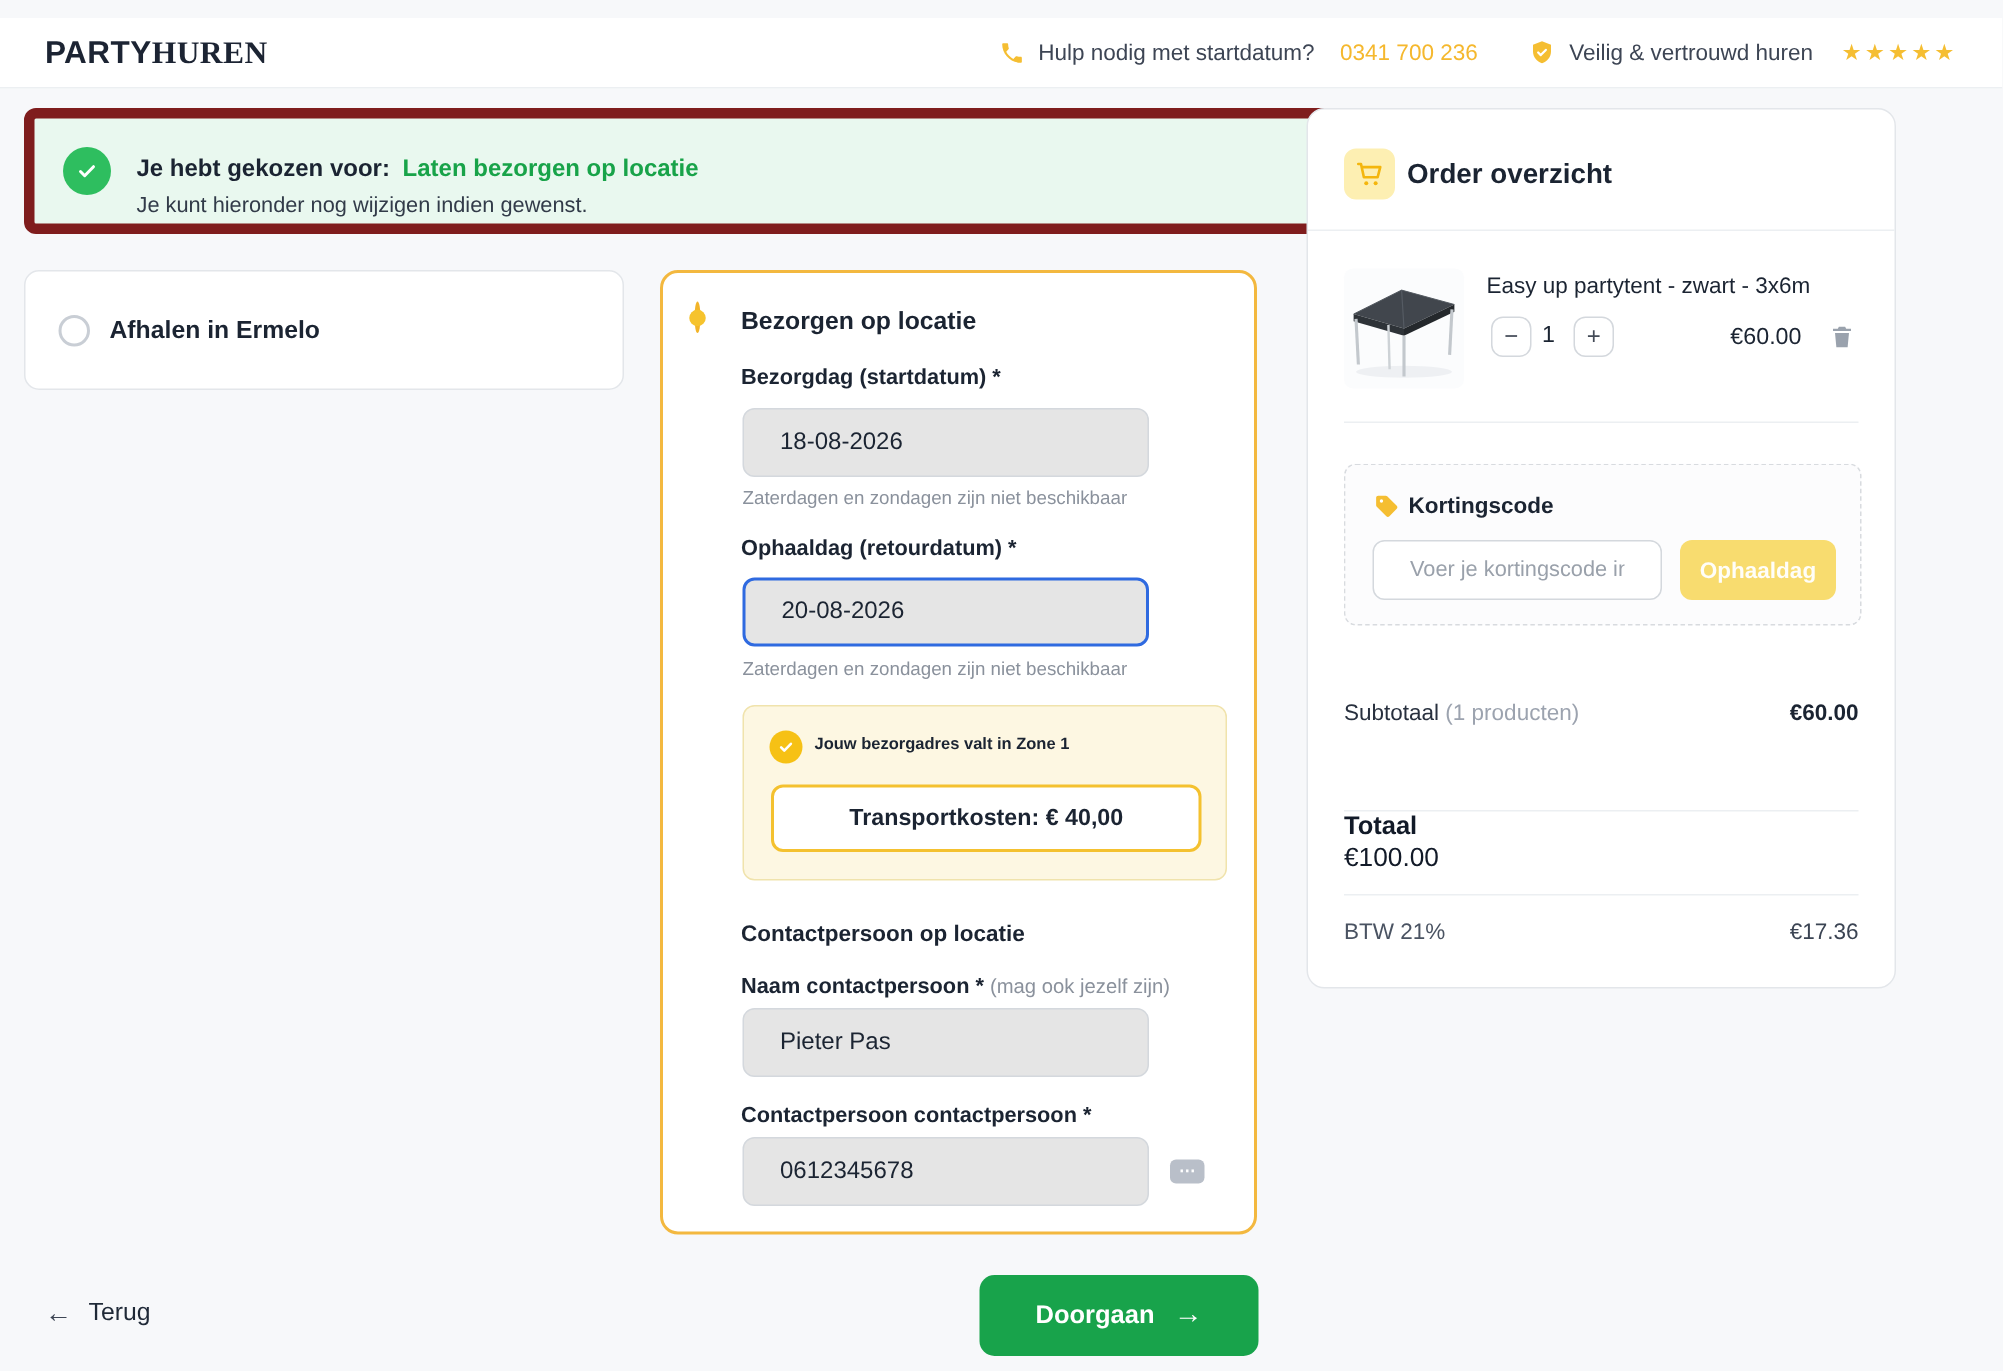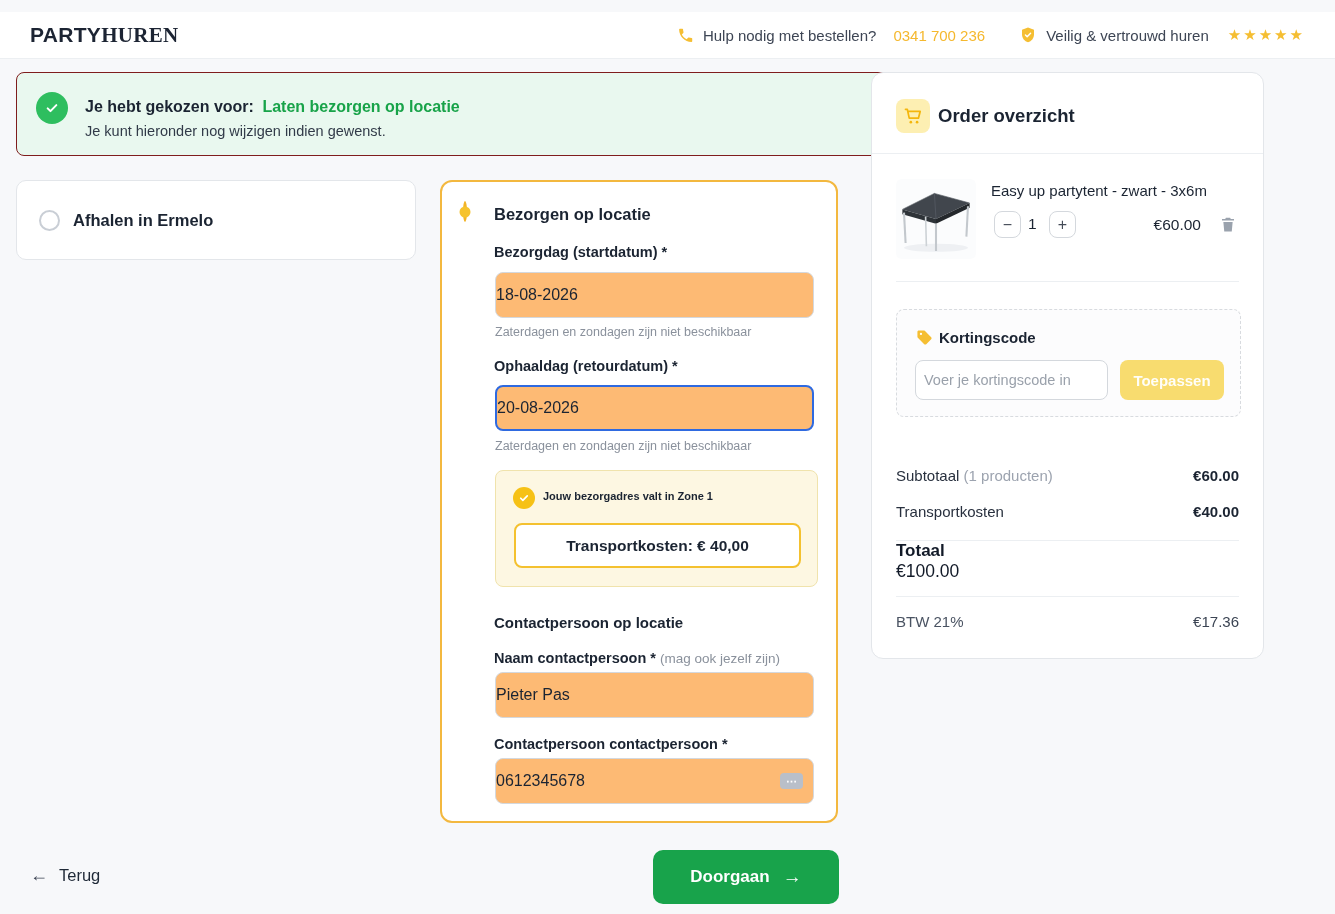--- a/index.html
+++ b/index.html
@@ -15,21 +15,21 @@
   .logo .p2 { font-family:"Liberation Serif", serif; font-weight:bold; }
   .header-right { display:flex; align-items:center; font-size:15px; color:#3d4554; }
   .hr-item { display:flex; align-items:center; gap:9px; }
   .phone-number { color:#F5B82E; margin-left:8px; cursor:pointer; }
   .trust-group { margin-left:34px; }
   .stars { color:#F5BE32; font-size:15px; letter-spacing:2px; margin-left:10px; white-space:nowrap; }
   .icon-svg { display:block; }
 
   
   .banner { position:absolute; left:16px; top:60px; width:940px; height:84px;
-            background:#e9f8ef; border:1px solid #7f1d1d; border-radius:8px; }
+            background:#e9f8ef; border:7px solid #7f1d1d; border-radius:8px; }
   .banner-check { position:absolute; left:19px; top:19px; width:32px; height:32px;
                   border-radius:50%; background:#2ebe5f; display:flex; align-items:center; justify-content:center; }
   .banner-title { position:absolute; left:68px; top:25px; font-size:16px; font-weight:bold; color:#1b2432; }
   .banner-title .choice { color:#18a349; margin-left:4px; }
   .banner-sub { position:absolute; left:68px; top:50px; font-size:14.5px; color:#323b49; }
 
   
   .pickup-card { position:absolute; left:16px; top:168px; width:400px; height:80px;
                  background:#fff; border:1px solid #e3e6ea; border-radius:10px;
                  display:flex; align-items:center; padding:0 22px; gap:13px; cursor:pointer; }
@@ -39,23 +39,23 @@
                            transform:translate(-50%,-50%); border-radius:50%; background:#F6C32D; }
   .option-label { font-size:16.5px; font-weight:bold; color:#1b2432; }
 
   
   .delivery-card { position:absolute; left:440px; top:168px; width:398px; height:643px;
                    background:#fff; border:2px solid #F3B83F; border-radius:12px; }
   .dc-radio { position:absolute; left:21px; top:21px; }
   .dc-title { position:absolute; left:52px; top:23px; font-size:16.5px; font-weight:bold; color:#1b2432; }
   .field-label { position:absolute; left:52px; font-size:14.5px; font-weight:bold; color:#1b2432; }
   .field-hint { font-weight:normal; color:#8a919c; font-size:13.5px; }
-  .text-input { position:absolute; left:53px; width:319px; height:46px; border:1px solid #d4d8dd;
-                border-radius:8px; background:#fdba74; font-family:"Liberation Sans",sans-serif;
-                font-size:16px; color:#1b2432; padding:0 0; outline:none; }
+  .text-input { position:absolute; left:53px; width:271px; height:46px; border:1px solid #d4d8dd;
+                border-radius:8px; background:#e5e5e5; font-family:"Liberation Sans",sans-serif;
+                font-size:16px; color:#1b2432; padding:0 24px; outline:none; }
   .text-input.focused { border:2px solid #2f6ae0; }
   .helper { position:absolute; left:53px; font-size:12.5px; color:#8a919c; }
 
   .zone-box { position:absolute; left:53px; top:288px; width:323px; height:117px;
               background:#fdf7e2; border:1px solid #f0e3ac; border-radius:8px; }
   .zone-check { position:absolute; left:17px; top:16px; width:22px; height:22px; border-radius:50%;
                 background:#F6C115; display:flex; align-items:center; justify-content:center; }
   .zone-title { position:absolute; left:47px; top:19px; font-size:11px; font-weight:bold; color:#1b2432; }
   .transport-box { position:absolute; left:18px; top:52px; width:287px; height:45px; background:#fff;
                    border:2px solid #F4C12F; border-radius:8px; display:flex; align-items:center;
@@ -83,21 +83,21 @@
              font-size:16px; color:#444b57; cursor:pointer; }
   .qty-val { position:absolute; left:156px; top:142px; font-size:15.5px; color:#1b2432; }
   .product-price { position:absolute; right:62px; top:143px; font-size:15.5px; color:#1b2432; }
   .trash { position:absolute; right:26px; top:142px; width:18px; height:19px; cursor:pointer; }
 
   .discount-box { position:absolute; left:24px; top:236px; width:345px; height:108px;
                   border:1.5px dashed #d8dbdf; border-radius:8px; background:#fcfcfd; }
   .discount-title { position:absolute; left:42px; top:19px; font-size:15px; font-weight:bold; color:#1b2432; }
   .tag-wrap { position:absolute; left:19px; top:19px; }
   .discount-input { position:absolute; left:18px; top:50px; width:193px; height:40px; border:1px solid #d4d8dd;
-                    border-radius:8px; padding:0 8px; font-family:"Liberation Sans",sans-serif;
+                    border-radius:8px; padding:0 24px; font-family:"Liberation Sans",sans-serif;
                     font-size:14.5px; color:#1b2432; outline:none; }
   .discount-input::placeholder { color:#9aa1ab; }
   .apply-btn { position:absolute; left:223px; top:50px; width:104px; height:40px; background:#F8DC6F;
                border:none; border-radius:8px; color:rgba(255,255,255,.95); font-size:15px;
                font-weight:bold; font-family:"Liberation Sans",sans-serif; cursor:not-allowed; }
 
   .total-row { position:absolute; left:24px; right:24px; display:flex; justify-content:space-between;
                align-items:baseline; font-size:15px; color:#28303e; }
   .muted { color:#9ca3af; }
   .row-value { font-weight:bold; color:#1b2432; }
@@ -125,21 +125,21 @@
     <div class="logo">
       <span class="p1">PARTY</span><span class="p2">HUREN</span>
     </div>
     <div class="header-right">
       <div class="hr-item">
         <span>
           <svg class="icon-svg" width="17" height="17" viewBox="0 0 24 24">
               <path d="M6.8 10.6c1.5 2.9 3.8 5.2 6.7 6.7l2.2-2.2c.3-.3.7-.4 1.1-.3 1.2.4 2.4.6 3.7.6.6 0 1 .5 1 1V20c0 .6-.5 1-1 1C11 21 3 13 3 3.5c0-.6.5-1 1-1h3.6c.6 0 1 .4 1 1 0 1.2.2 2.5.6 3.7.1.4 0 .8-.3 1.1l-2.1 2.3z" fill="#F5BE32"></path>
             </svg>
         </span>
-        <span>Hulp nodig met bestellen?</span>
+        <span>Hulp nodig met startdatum?</span>
         <span class="phone-number">0341 700 236</span>
       </div>
       <div class="hr-item trust-group">
         <span>
           <svg class="icon-svg" width="18" height="18" viewBox="0 0 24 24">
               <path d="M12 2l8 3v6.2c0 4.8-3.4 9.1-8 10.3-4.6-1.2-8-5.5-8-10.3V5l8-3z" fill="#F5BE32"></path>
               <path d="M8.6 12l2.3 2.3 4.5-4.6" stroke="#fff" stroke-width="2" fill="none" stroke-linecap="round" stroke-linejoin="round"></path>
             </svg>
         </span>
         <span>Veilig &amp; vertrouwd huren</span>
@@ -243,30 +243,26 @@
 
     <div class="discount-box">
       <span class="tag-wrap">
         <svg width="17" height="17" viewBox="0 0 24 24">
             <path d="M21.4 11.6l-9-9c-.4-.4-.9-.6-1.4-.6H4c-1.1 0-2 .9-2 2v7c0 .5.2 1 .6 1.4l9 9c.8.8 2.1.8 2.9 0l6.9-7c.8-.8.8-2 0-2.8z" fill="#F5BE32"></path>
             <circle cx="7" cy="7" r="1.6" fill="#fff"></circle>
           </svg>
       </span>
       <div class="discount-title">Kortingscode</div>
       <input class="discount-input" type="text" placeholder="Voer je kortingscode in" style="">
-      <button class="apply-btn">Toepassen</button>
+      <button class="apply-btn">Ophaaldag</button>
     </div>
 
     <div class="total-row" style="top:394px;">
       <span><span>Subtotaal</span> <span class="muted">(1 producten)</span></span>
       <span class="row-value">€60.00</span>
-    </div>
-    <div class="total-row" style="top:430px;">
-      <span>Transportkosten</span>
-      <span class="row-value">€40.00</span>
     </div>
     <div class="op-divider inset" style="top:467px;"></div>
     <div class="total-row" style="top:468px;flex-direction:column;">
       <span class="total-big">Totaal</span>
       <span class="total-big-val">€100.00</span>
     </div>
     <div class="op-divider inset" style="top:523px;"></div>
     <div class="total-row" style="top:540px;">
       <span class="vat-label">BTW 21%</span>
       <span class="vat-value">€17.36</span>

